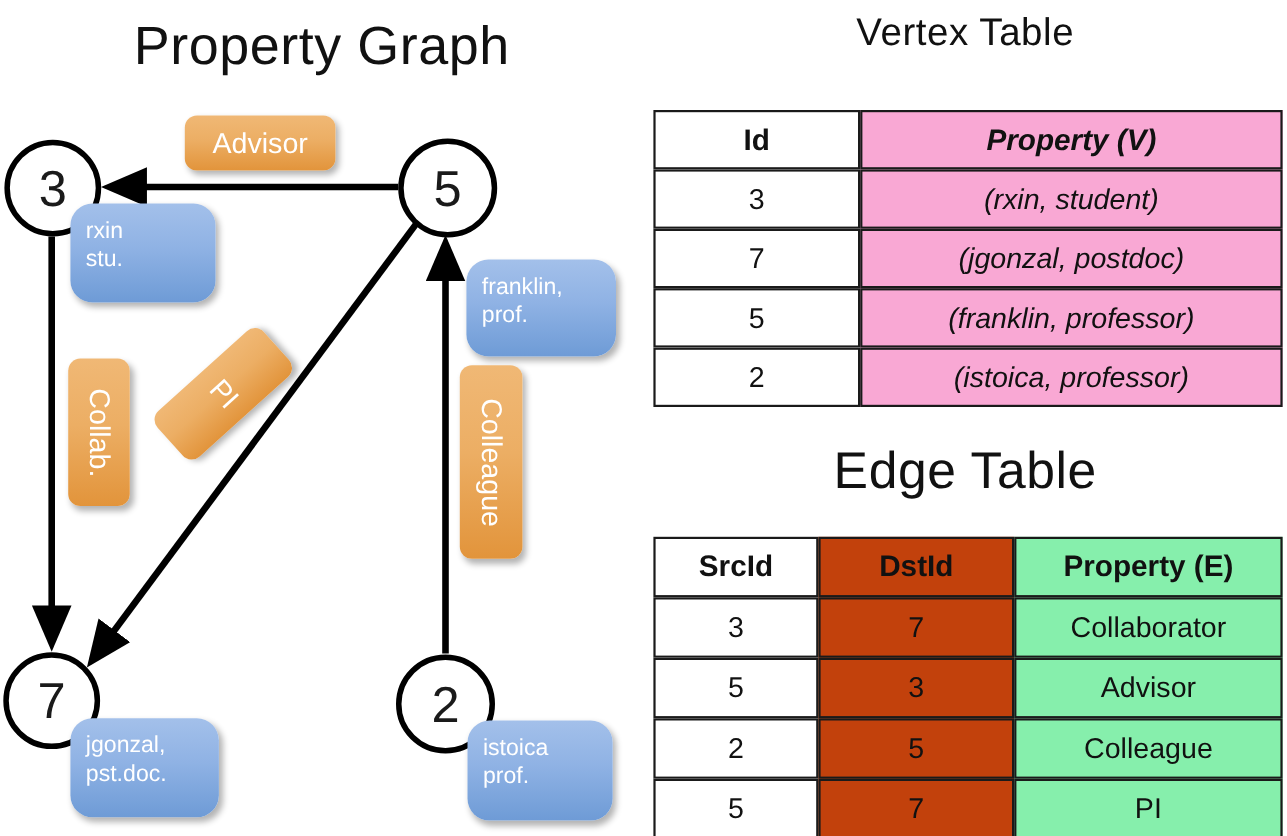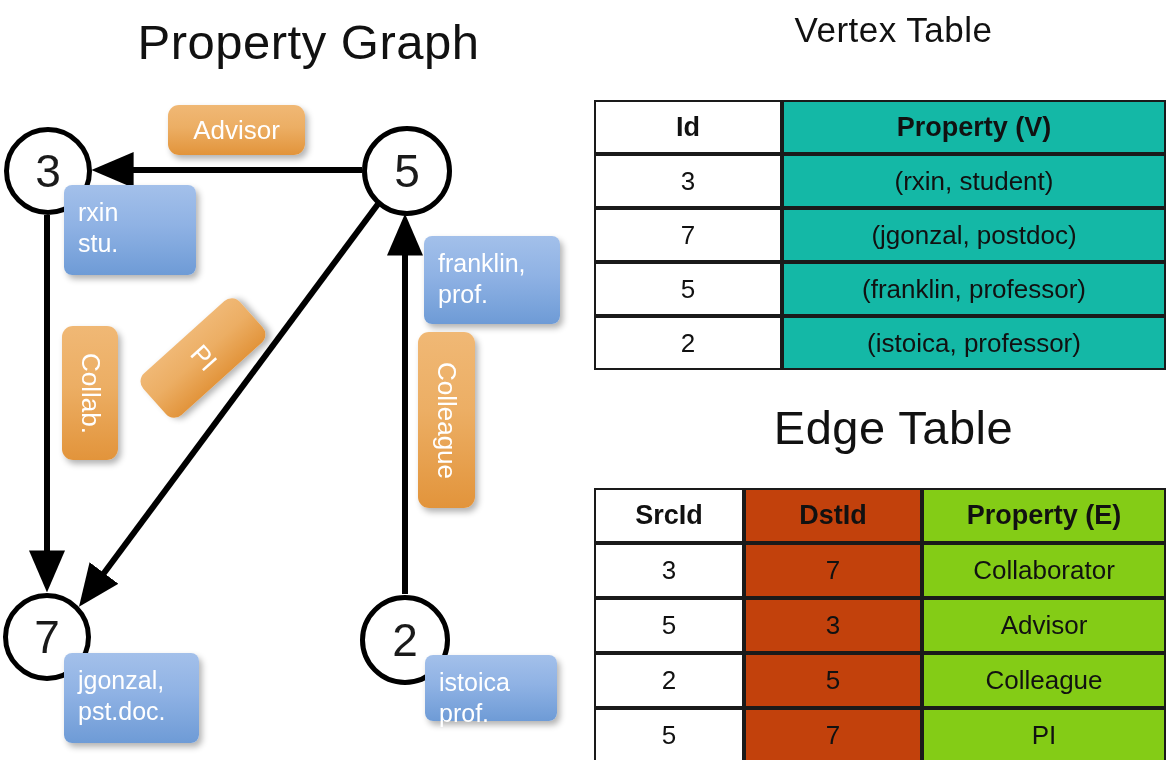--- a/index.html
+++ b/index.html
@@ -13,21 +13,20 @@
     font-family: "Liberation Sans", sans-serif;
     color: #000;
   }
   .title {
     position: absolute;
     text-align: center;
     font-weight: 400;
     color: #111;
     white-space: nowrap;
     letter-spacing: 0.5px;
-    padding-left: 16px;
   }
   #title-property-graph { left: 0; top: 14px; width: 585px; font-size: 49px; }
   #title-vertex-table   { left: 585px; top: 10px; width: 585px; font-size: 35px; }
   #title-edge-table     { left: 585px; top: 400px; width: 585px; font-size: 47px; }
 
   
   #graph-panel {
     position: absolute; left: 0; top: 0; width: 585px; height: 760px;
   }
   #graph-edges { position: absolute; left: 0; top: 0; }
@@ -39,25 +38,25 @@
     background: #fff;
     box-sizing: border-box;
     display: flex; align-items: center; justify-content: center;
     font-size: 46px;
     color: #1a1a1a;
     z-index: 3;
   }
 
   .prop-box {
     position: absolute;
-    border-radius: 8px;
+    border-radius: 20px;
     background: linear-gradient(to bottom, #a3c0ea 0%, #8fb2e4 45%, #6e9bd6 100%);
     box-shadow: 3px 4px 6px rgba(0,0,0,0.30);
     color: #ffffff;
-    font-size: 25px;
+    font-size: 21px;
     line-height: 1.22;
     padding: 12px 14px 10px 14px;
     box-sizing: border-box;
     z-index: 4;
   }
 
   .edge-label {
     position: absolute;
     border-radius: 11px;
     background: linear-gradient(to bottom, #f0b875 0%, #ecae64 45%, #e2943b 100%);
@@ -85,27 +84,27 @@
     font-size: 26px;
     color: #111;
     padding: 3px 12px;
     box-sizing: border-box;
   }
   table.data-table th { font-weight: 700; font-size: 27px; }
 
   #vertex-table { left: 594px; top: 100px; width: 572px; }
   #vertex-table td, #vertex-table th { height: 54px; }
   #vertex-table .col-id   { width: 188px; background: #ffffff; }
-  #vertex-table .col-prop { width: 384px; background: #14b8a6; }
+  #vertex-table .col-prop { width: 384px; background: #f9a8d4; font-style: italic; }
 
   #edge-table { left: 594px; top: 488px; width: 572px; }
   #edge-table td, #edge-table th { height: 55px; margin-top: 12px; }
   #edge-table .col-src  { width: 150px; background: #ffffff; }
   #edge-table .col-dst  { width: 178px; background: #c2410c; }
-  #edge-table .col-prop { width: 244px; background: #84cc16; }
+  #edge-table .col-prop { width: 244px; background: #86efac; }
 </style>
 </head>
 <body>
 
 <div class="title" id="title-property-graph">Property Graph</div>
 <div class="title" id="title-vertex-table">Vertex Table</div>
 <div class="title" id="title-edge-table">Edge Table</div>
 
 <div id="graph-panel">
 
@@ -143,21 +142,21 @@
     <div>stu.</div>
   </div>
   <div class="prop-box" style="left:424px; top:188px; width:136px; height:88px;margin-top:48px;">
     <div>franklin,</div>
     <div>prof.</div>
   </div>
   <div class="prop-box" style="left:64px; top:653px; width:135px; height:90px;">
     <div>jgonzal,</div>
     <div>pst.doc.</div>
   </div>
-  <div class="prop-box" style="left:425px; top:655px; width:132px; height:66px;">
+  <div class="prop-box" style="left:425px; top:655px; width:132px; height:91px;">
     <div>istoica</div>
     <div>prof.</div>
   </div>
 
   <div class="edge-label" style="left:168px; top:105px; width:137px; height:50px;">
     <span>Advisor</span>
   </div>
 
   <div class="edge-label vert" style="left:62px; top:326px; width:56px; height:134px;">
     <span>Collab.</span>

